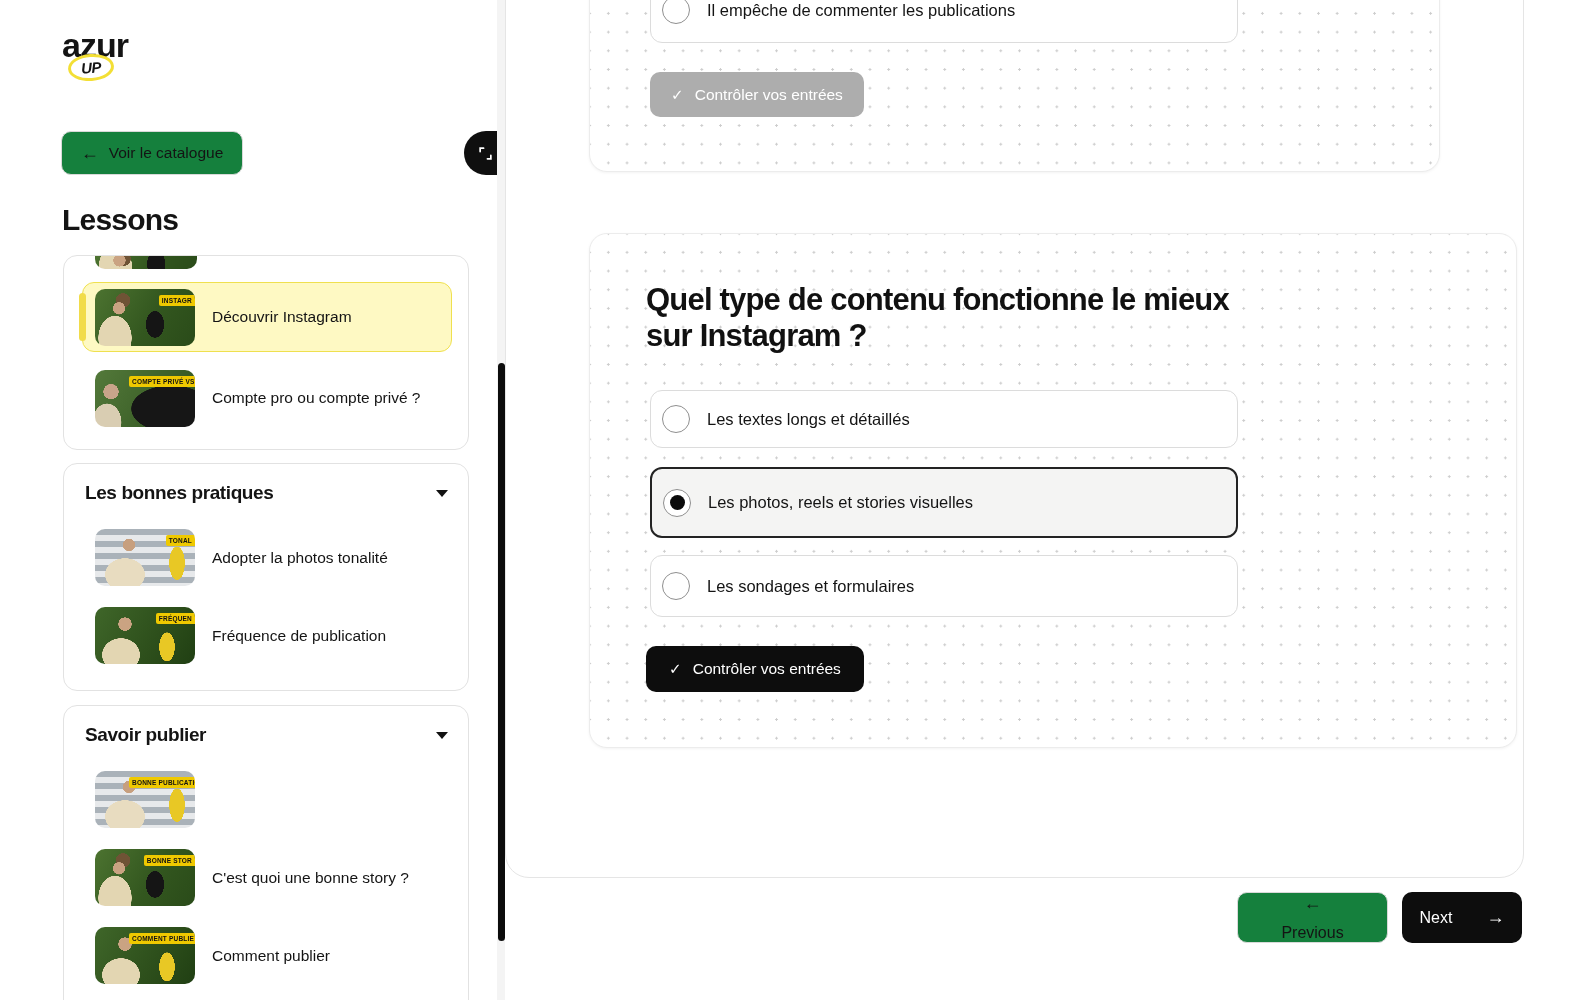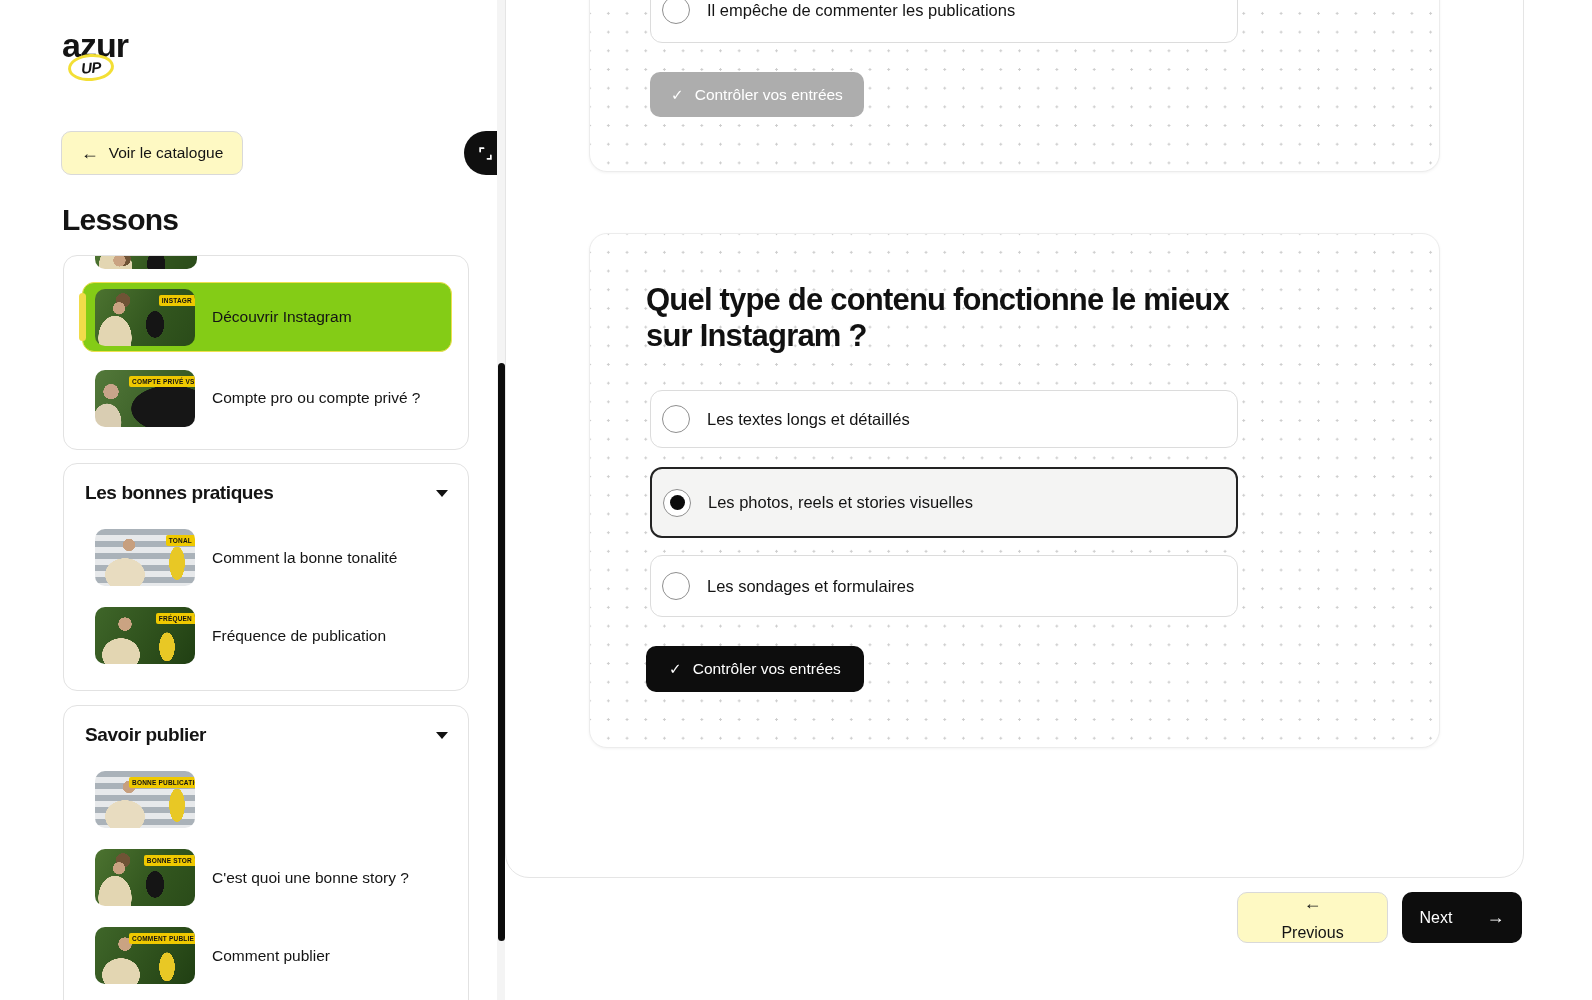--- a/index.html
+++ b/index.html
@@ -10,21 +10,21 @@
   
   .sidebar { position:absolute; left:0; top:0; width:505px; height:1000px; background:#fff; }
 
   .logo { position:absolute; left:62px; top:28px; }
   .logo-text { font-size:34px; font-weight:800; letter-spacing:-1px; line-height:1; }
   .logo-badge { position:relative; margin:-8px 0 0 6px; width:46px; height:27px;
     border:3px solid #F3DF35; border-radius:50%; display:flex; align-items:center; justify-content:center;
     transform:rotate(-4deg); background:#fff; }
   .logo-badge span { font-size:15px; font-weight:800; font-style:italic; letter-spacing:-0.5px; }
 
-  .btn-outline { background:#fef9c3; border:1px solid #d9d9d9; border-radius:10px; cursor:pointer;
+  .btn-outline { background:#15803d; border:1px solid #d9d9d9; border-radius:10px; cursor:pointer;
     font-size:15.5px; color:#141414; display:flex; align-items:center; justify-content:center; gap:10px;
     font-family:inherit; }
   .back-btn { position:absolute; left:61px; top:131px; width:182px; height:44px; }
 
   .collapse-btn { position:absolute; left:464px; top:131px; width:42px; height:44px; background:#0f0f0f;
     border:none; border-radius:22px 0 0 22px; cursor:pointer; display:flex; align-items:center; justify-content:center; }
 
   .lessons-title { position:absolute; left:62px; top:203px; font-size:30px; font-weight:800; letter-spacing:-0.8px; }
 
   .side-card { position:absolute; left:63px; width:406px; background:#fff; border:1px solid #e2e2e2;
@@ -37,21 +37,21 @@
 
   .section-head { display:flex; align-items:center; justify-content:space-between; padding:18px 20px 0 21px; }
   .section-title { font-size:19px; font-weight:800; letter-spacing:-0.4px; }
   .caret { width:0; height:0; border-left:6px solid transparent; border-right:6px solid transparent;
     border-top:7px solid #111; cursor:pointer; }
 
   .lesson-row { display:flex; align-items:center; gap:17px; padding-left:31px; margin-top:21px; cursor:pointer; }
   .lesson-row.first { margin-top:25px; }
   .lesson-label { font-size:15.5px; line-height:1.25; max-width:222px; }
 
-  .active-item { position:absolute; left:18px; top:26px; width:370px; height:70px; background:#84cc16;
+  .active-item { position:absolute; left:18px; top:26px; width:370px; height:70px; background:#fef9c3;
     border:1px solid #EFE04F; border-radius:12px; display:flex; align-items:center; gap:17px; padding-left:12px; cursor:pointer; }
   .active-item::before { content:""; position:absolute; left:-4px; top:10px; width:7px; height:48px;
     background:#F1DC4A; border-radius:4px; }
   .row-plain { position:absolute; left:18px; top:103px; width:370px; height:78px; display:flex;
     align-items:center; gap:17px; padding-left:13px; cursor:pointer; }
 
   .thumb { position:relative; width:100px; height:57px; border-radius:10px; flex:0 0 auto; overflow:hidden; }
   .tag { position:absolute; top:6px; right:0; background:#EFC900; color:#111; font-size:6.5px; font-weight:700;
     letter-spacing:0.2px; padding:2px 3px; border-radius:2px 0 0 2px; white-space:nowrap; max-width:66%;
     overflow:hidden; text-transform:uppercase; }
@@ -83,21 +83,21 @@
 
   
   .main-panel { position:absolute; left:505px; top:-30px; width:1019px; height:908px; background:#fff;
     border:1px solid #e5e5e5; border-radius:0 0 24px 24px; }
 
   .dot-card { position:absolute; background:#fff; border:1px solid #ececec; border-radius:18px;
     box-shadow:0 1px 3px rgba(0,0,0,0.05);
     background-image:radial-gradient(#cdcdcd 1.15px, transparent 1.3px);
     background-size:18.7px 18.7px; background-position:9px 9px; }
   #quiz-card-prev { left:589px; top:-62px; width:851px; height:234px; }
-  #quiz-card { left:589px; top:233px; width:851px; height:515px; }
+  #quiz-card { left:589px; top:233px; width:928px; height:515px; }
 
   .option { position:absolute; left:60px; width:588px; background:#fff; border:1px solid #dcdcdc;
     border-radius:12px; display:flex; align-items:center; padding-left:11px; cursor:pointer; }
   .option.selected { background:#f4f4f3; border:2px solid #232323; }
   .radio { width:28px; height:28px; border-radius:50%; background:#fff; border:1.5px solid #8f8f8f;
     flex:0 0 auto; display:flex; align-items:center; justify-content:center; }
   .radio .dot { width:15px; height:15px; border-radius:50%; background:#0a0a0a; }
   .option-label { font-size:16.5px; margin-left:17px; }
 
   #prev-option { top:38px; height:66px; }
@@ -168,21 +168,21 @@
 
     <div class="side-card" id="card-1">
       <div class="section-head">
         <div class="section-title">Les bonnes pratiques</div>
         <div class="caret"></div>
       </div>
       <div class="lesson-row first">
         <div class="thumb v3">
           <span class="tag">TONAL</span>
         </div>
-        <div class="lesson-label">Comment la bonne tonalité</div>
+        <div class="lesson-label">Adopter la photos tonalité</div>
       </div>
       <div class="lesson-row">
         <div class="thumb v4">
           <span class="tag">FRÉQUEN</span>
         </div>
         <div class="lesson-label">Fréquence de publication</div>
       </div>
     </div>
 
     <div class="side-card" id="card-2">

